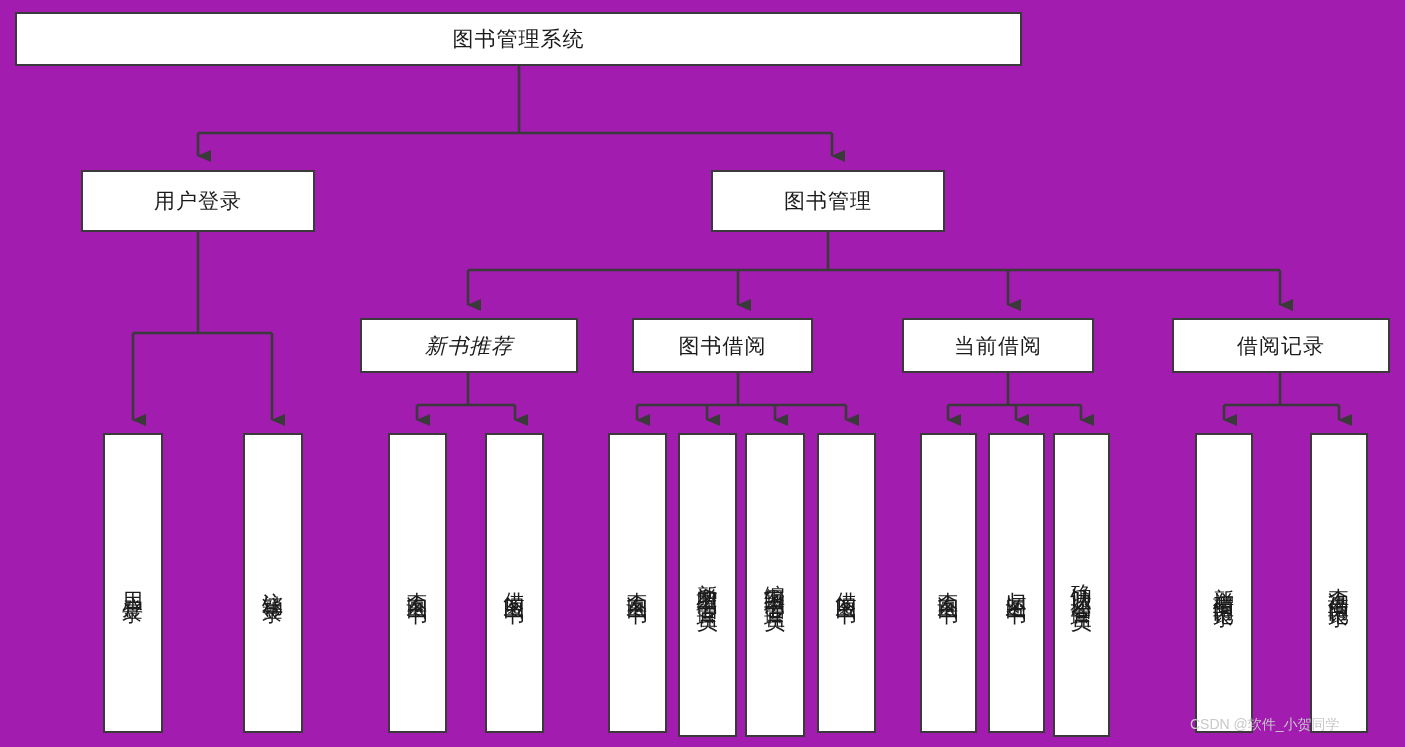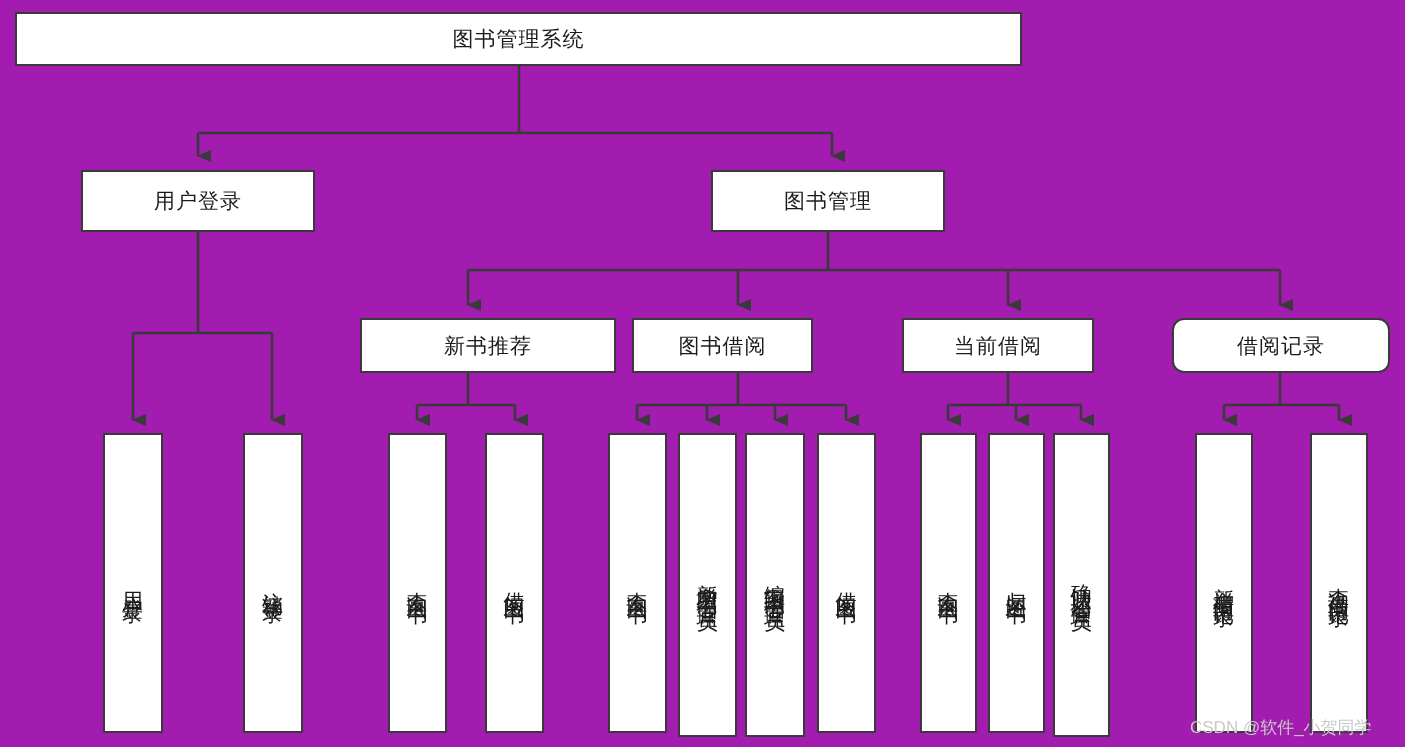--- a/index.html
+++ b/index.html
@@ -45,21 +45,21 @@
     text-orientation: upright;
     letter-spacing: 4px;
     line-height: 1;
     white-space: nowrap;
   }
   .node .hlabel {
     white-space: nowrap;
   }
   .watermark {
     position: absolute;
-    font-size: 17px;
+    font-size: 14px;
     color: #c9c9c9;
     white-space: nowrap;
     z-index: 3;
     font-family: "Liberation Sans", "DejaVu Sans", sans-serif;
   }
 </style>
 </head>
 <body>
 
 <div id="canvas">
@@ -119,33 +119,33 @@
   </div>
 
   <div class="node h" style="left:81px; top:170px; width:234px; height:62px;">
     <span class="hlabel">用户登录</span>
   </div>
 
   <div class="node h" style="left:711px; top:170px; width:234px; height:62px;">
     <span class="hlabel">图书管理</span>
   </div>
 
-  <div class="node h" style="left:360px; top:318px; width:256px; height:55px;">
+  <div class="node h" style="left:360px; top:318px; width:218px; height:55px;font-style:italic;">
     <span class="hlabel">新书推荐</span>
   </div>
 
   <div class="node h" style="left:632px; top:318px; width:181px; height:55px;">
     <span class="hlabel">图书借阅</span>
   </div>
 
   <div class="node h" style="left:902px; top:318px; width:192px; height:55px;">
     <span class="hlabel">当前借阅</span>
   </div>
 
-  <div class="node h" style="left:1172px; top:318px; width:218px; height:55px;border-radius:12px;">
+  <div class="node h" style="left:1172px; top:318px; width:218px; height:55px;">
     <span class="hlabel">借阅记录</span>
   </div>
 
   <div class="node v" style="left:103px; top:433px; width:60px; height:300px;">
     <span class="vlabel">用户登录</span>
   </div>
 
   <div class="node v" style="left:243px; top:433px; width:60px; height:300px;">
     <span class="vlabel">注销登录</span>
   </div>

